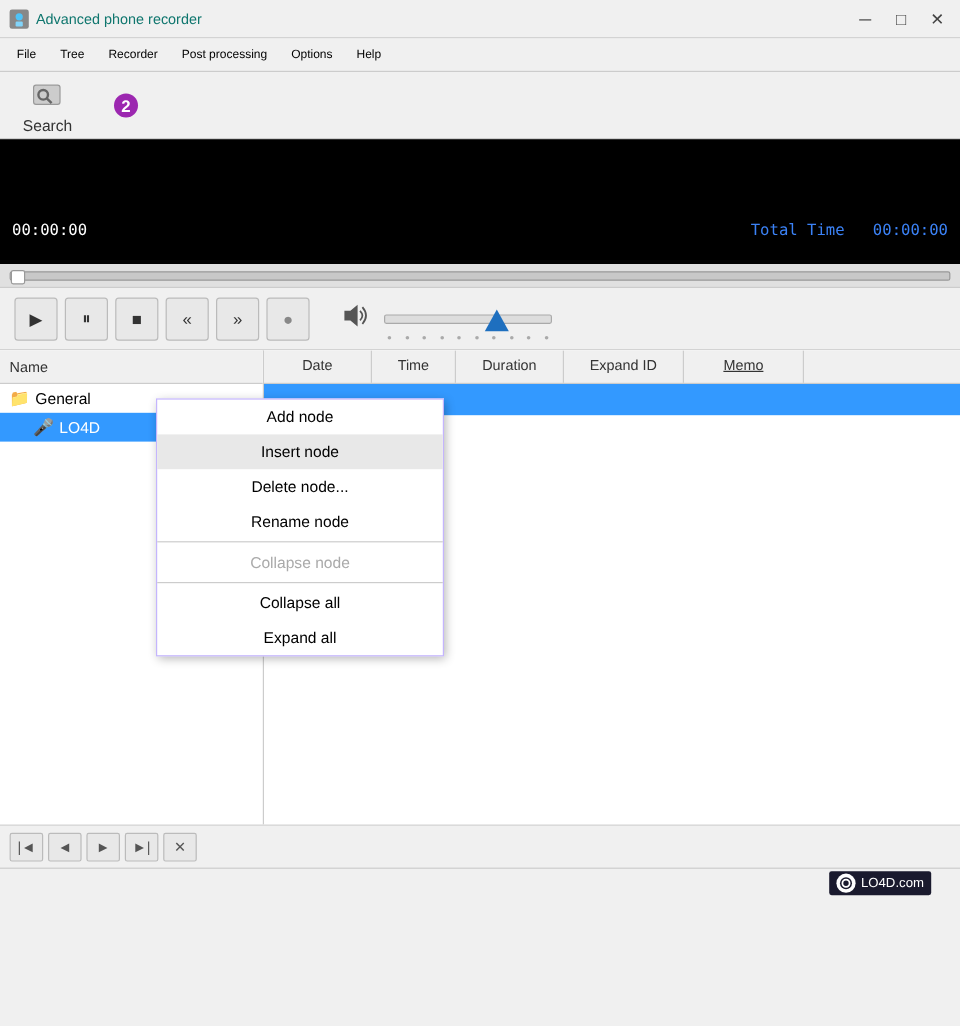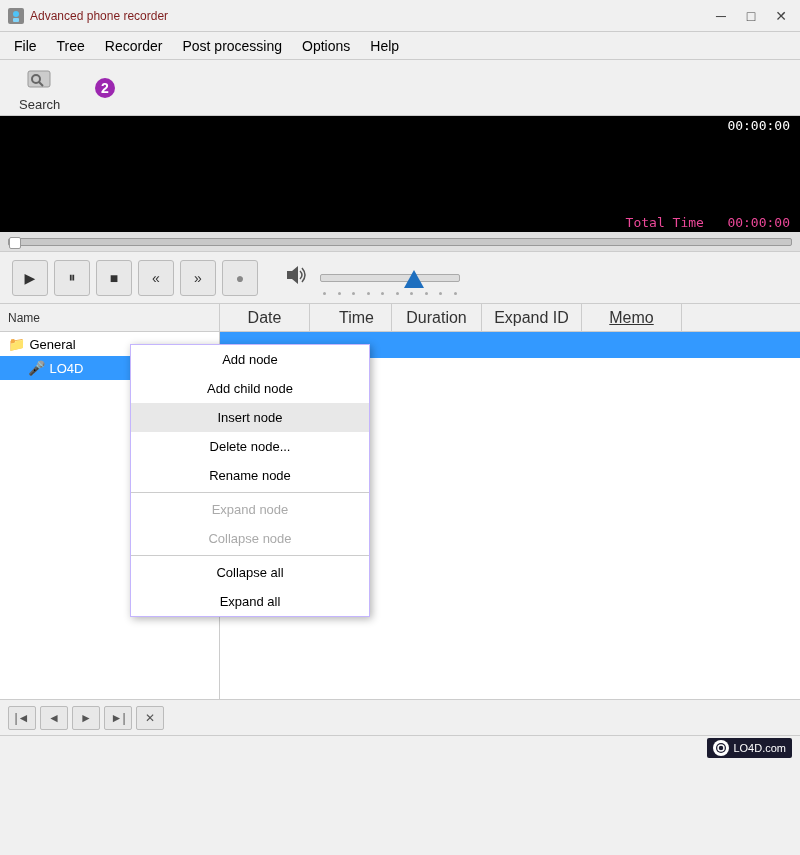--- a/index.html
+++ b/index.html
@@ -26,21 +26,21 @@
       height: 16px;
       margin-right: 6px;
       background: #888;
       border-radius: 2px;
       display: flex; align-items: center; justify-content: center;
       font-size: 10px; color: white;
     }
     .title-bar-text {
       flex: 1;
       font-size: 12px;
-      color: #7f1d1d;
+      color: #0f766e;
     }
     .title-bar-controls {
       display: flex;
       gap: 8px;
     }
     .title-bar-btn {
       width: 22px;
       height: 22px;
       border: none;
       background: transparent;
@@ -55,21 +55,21 @@
       background: #f0f0f0;
       height: 28px;
       display: flex;
       align-items: center;
       padding: 0 4px;
       border-bottom: 1px solid #ccc;
     }
     .menu-item {
       padding: 4px 10px;
       cursor: pointer;
-      font-size: 14px;
+      font-size: 10px;
       color: #000;
       border-radius: 3px;
     }
 
     
     .toolbar {
       background: #f0f0f0;
       height: 56px;
       display: flex;
       align-items: center;
@@ -91,30 +91,29 @@
     .toolbar-icon {
       width: 32px;
       height: 32px;
       display: flex; align-items: center; justify-content: center;
     }
     .toolbar-label { font-size: 13px; color: #333; margin-top: 2px; }
 
     
     .video-area {
       background: #000;
-      height: 116px;
+      height: 104px;
       position: relative;
       display: flex;
       align-items: flex-end;
       justify-content: space-between;
-      padding: 2px 10px;
-      flex-direction: column;
+      padding: 20px 10px;
     }
     .time-left { color: #fff; font-size: 13px; font-family: monospace; }
-    .time-right { color: #ec4899; font-size: 13px; font-family: monospace; }
+    .time-right { color: #3b82f6; font-size: 13px; font-family: monospace; }
 
     
     .progress-bar-container {
       background: #e0e0e0;
       height: 20px;
       padding: 6px 8px;
       border-bottom: 1px solid #ccc;
     }
     .progress-bar-track {
       background: #c8c8c8;
@@ -251,26 +250,26 @@
     }
     .table-header {
       display: flex;
       background: #f0f0f0;
       border-bottom: 1px solid #ccc;
       height: 28px;
     }
     .table-col-header {
       padding: 5px 8px;
       border-right: 1px solid #ccc;
-      font-size: 16px;
+      font-size: 12px;
       color: #333;
       min-width: 80px;
     }
     .table-col-header.date { min-width: 90px; }
-    .table-col-header.time { min-width: 70px; margin-left: 12px; }
+    .table-col-header.time { min-width: 70px; }
     .table-col-header.duration { min-width: 90px; }
     .table-col-header.callerid { min-width: 100px; }
     .table-col-header.memo { min-width: 100px; text-decoration: underline; }
 
     .table-row-selected {
       background: #3399ff;
       height: 26px;
       display: flex;
     }
     .table-cell {
@@ -305,21 +304,21 @@
       border-radius: 2px;
     }
 
     
     .status-bar {
       height: 24px;
       background: #f0f0f0;
       border-top: 1px solid #ccc;
       display: flex;
       align-items: center;
-      padding: 0 8px;
+      padding: 0 24px;
       font-size: 11px;
       color: #555;
     }
     .status-right {
       margin-left: auto;
       display: flex;
       align-items: center;
       gap: 6px;
     }
     .lo4d-badge {
@@ -449,26 +448,24 @@
       <span>General</span>
     </div>
     <div class="tree-item selected">
       <span style="margin-left: 16px;"></span>
       <span class="folder-icon">🎤</span>
       <span>LO4D</span>
     </div>
 
     <div class="context-menu">
       <div class="ctx-item">Add node</div>
-      <div class="ctx-item">Add child node</div>
       <div class="ctx-item highlighted">Insert node</div>
       <div class="ctx-item">Delete node...</div>
       <div class="ctx-item">Rename node</div>
       <div class="ctx-divider"></div>
-      <div class="ctx-item disabled">Expand node</div>
       <div class="ctx-item disabled">Collapse node</div>
       <div class="ctx-divider"></div>
       <div class="ctx-item">Collapse all</div>
       <div class="ctx-item">Expand all</div>
     </div>
   </div>
 
   <div class="table-area">
     <div class="table-header">
       <div class="table-col-header date">Date</div>

